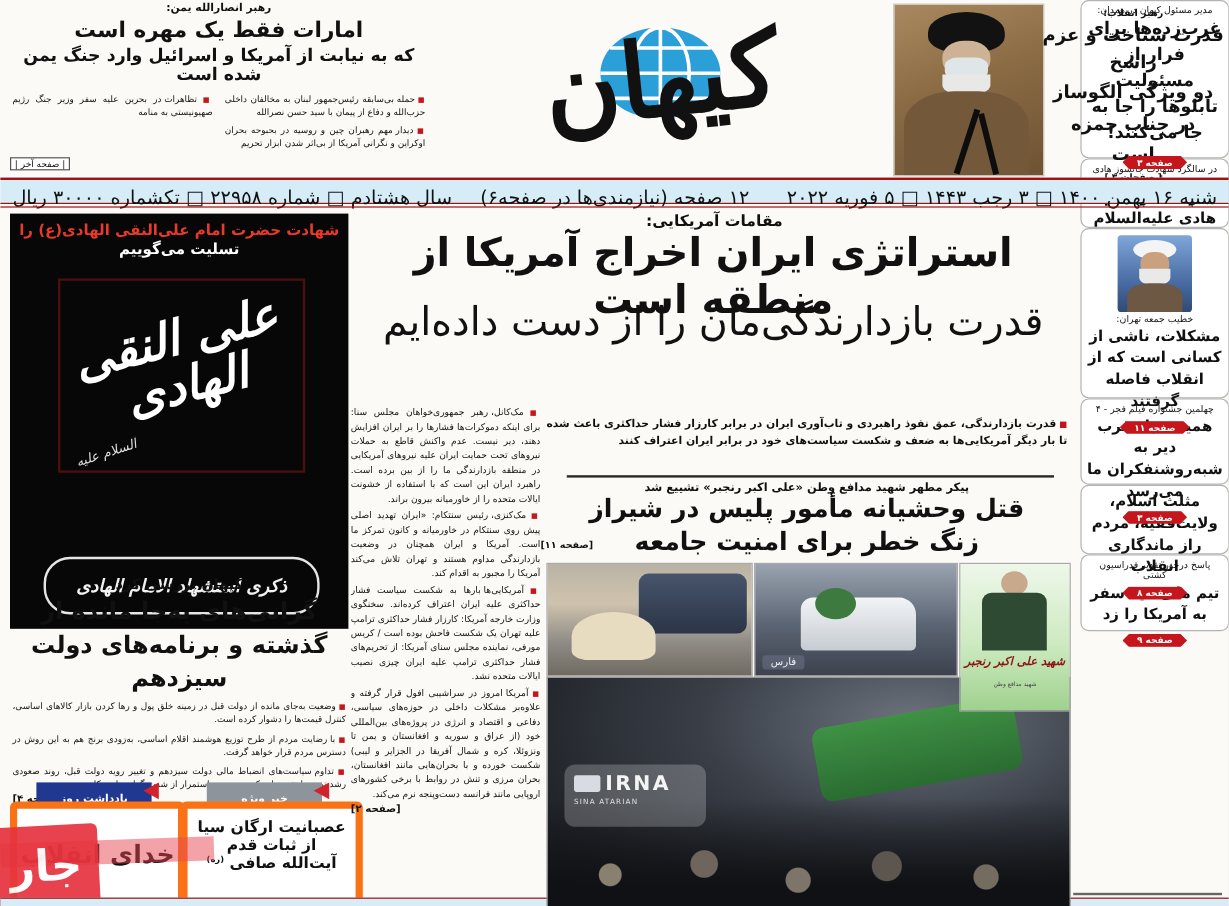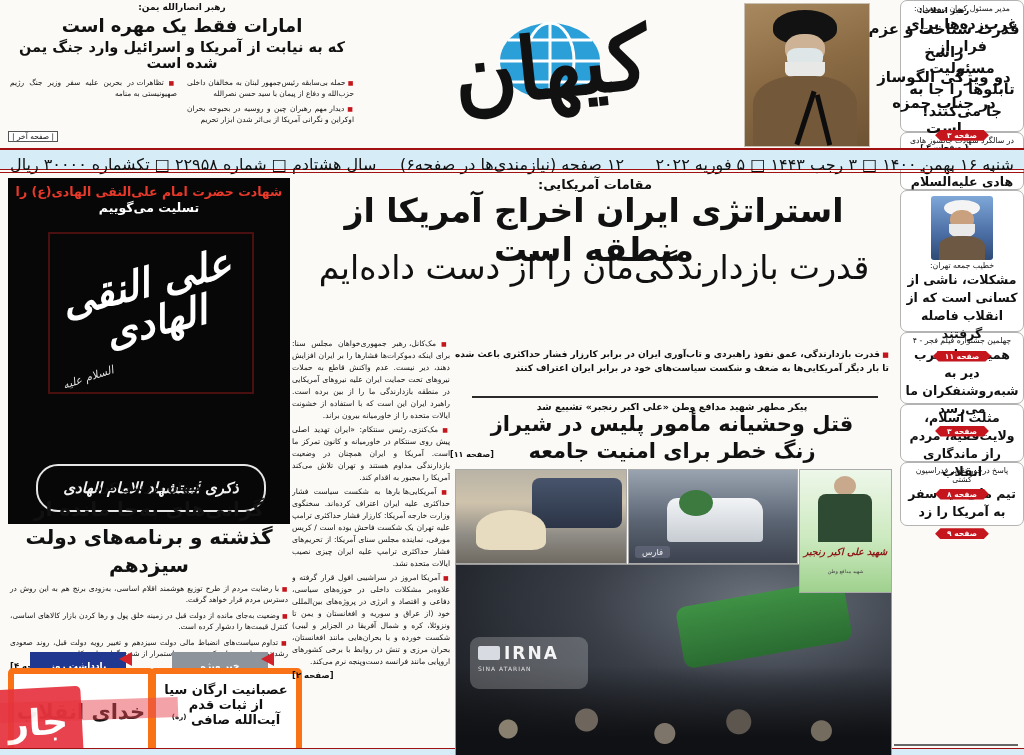--- a/index.html
+++ b/index.html
@@ -213,22 +213,22 @@
     <div class="bb-frame">
       <div class="bb-cal">علی النقی الهادی</div>
       <div class="bb-cal-s">السلام علیه</div>
     </div>
     <div class="bb-band">ذکری استشهاد الامام الهادی</div>
   </div>
 
   <div class="abs rev">
     <div class="rev-kick">کیهان بررسی کرد</div>
     <div class="rev-h">گرانی‌های به‌جا مانده از گذشته و برنامه‌های دولت سیزدهم</div>
+    <p class="rev-b">وضعیت به‌جای مانده از دولت قبل در زمینه خلق پول و رها کردن بازار کالاهای اساسی، کنترل قیمت‌ها را دشوار کرده است.</p>
     <p class="rev-b">با رضایت مردم از طرح توزیع هوشمند اقلام اساسی، به‌زودی برنج هم به این روش در دسترس مردم قرار خواهد گرفت.</p>
-    <p class="rev-b">وضعیت به‌جای مانده از دولت قبل در زمینه خلق پول و رها کردن بازار کالاهای اساسی، کنترل قیمت‌ها را دشوار کرده است.</p>
     <p class="rev-b">تداوم سیاست‌های انضباط مالی دولت سیزدهم و تغییر رویه دولت قبل، روند صعودی رشد تورم را تغییر داده که در صورت استمرار از شدت گرانی‌ها می‌کاهد.</p>
     <div class="rev-pg">[صفحه ۴]</div>
   </div>
 
   <div class="banner bn-gray" style="left:172px;top:652px;">
     <span>خبر ویژه</span>
     <span class="arr"></span>
   </div>
   <div class="nbox" style="left:150px;top:668px;width:140px;height:84px;">
     <div class="nb1-l1">عصبانیت ارگان سیا</div>

